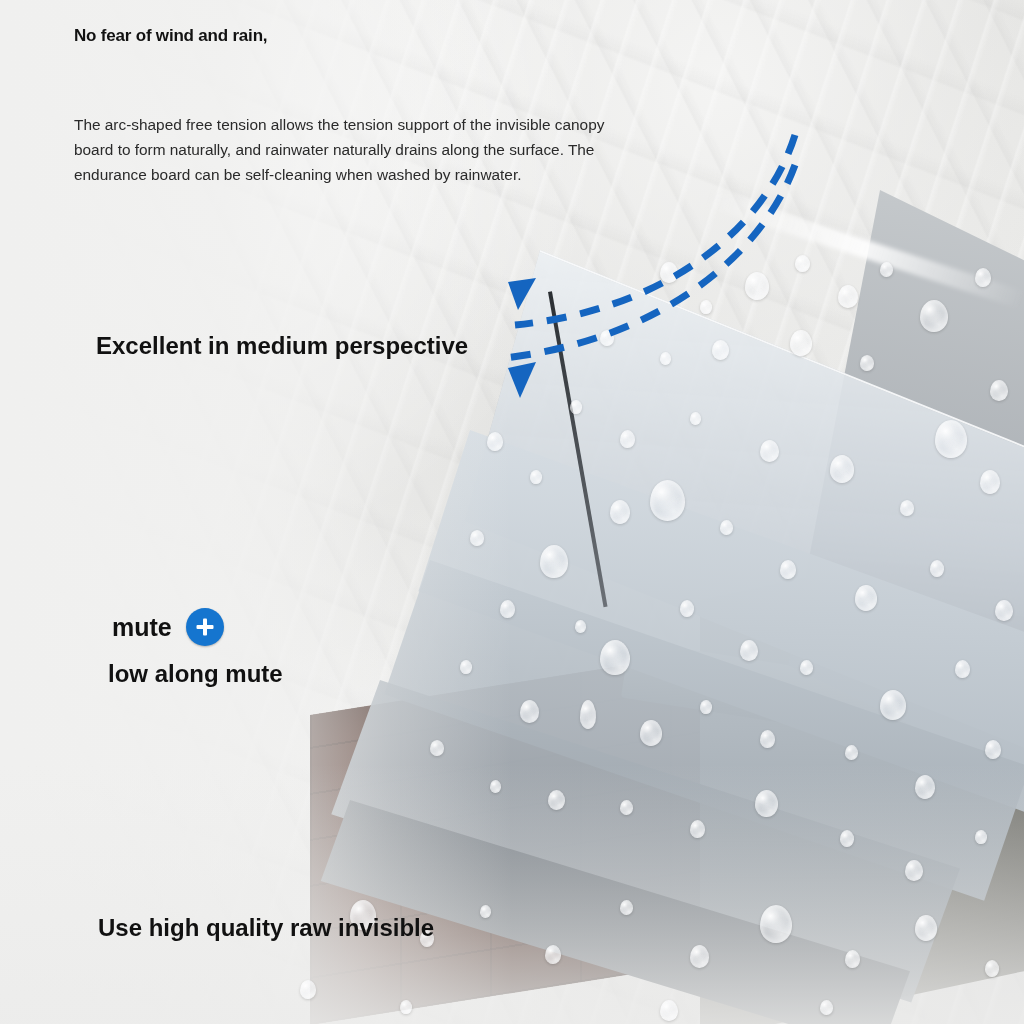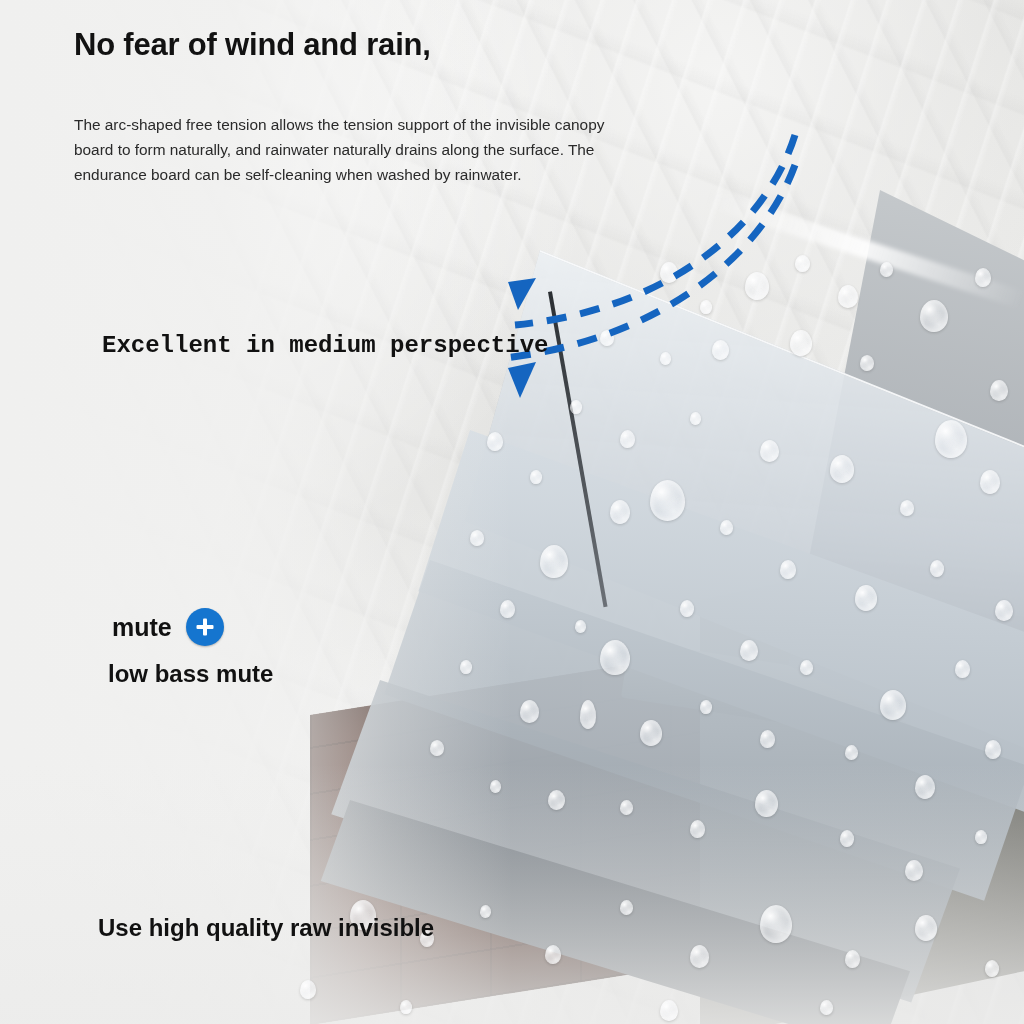--- a/index.html
+++ b/index.html
@@ -176,21 +176,21 @@
   }
 
   
   .arrows { position: absolute; left: 460px; top: 110px; width: 420px; height: 320px; }
 
   
   .headline {
     position: absolute;
     left: 74px; top: 24px;
     width: 620px;
-    font-size: 31px;
+    font-size: 17px;
     font-weight: bold;
     color: #121212;
     line-height: 1.38;
     letter-spacing: -.2px;
   }
   .headline .l2 { padding-left: 6px; }
 
   .para {
     position: absolute;
     left: 74px; top: 113px;
@@ -221,21 +221,21 @@
   }
   .plus svg { display: block; }
   .feature .sub {
     font-size: 24px;
     font-weight: bold;
     color: #111111;
     margin-top: 14px;
   }
 
   #f-lighting { left: 94px; top: 318px; }
-  #f-lighting .sub { margin-left: 8px; font-family: Liberation Mono, monospace; }
+  #f-lighting .sub { margin-left: 2px; }
   #f-mute { left: 112px; top: 608px; }
   #f-mute .sub { margin-left: -4px; }
   #f-safety { left: 100px; top: 900px; }
   #f-safety .sub { margin-left: -2px; }
 </style>
 </head>
 <body>
 
 <div id="page">
 
@@ -357,20 +357,20 @@
   <div class="feature" id="f-mute">
     <div class="row">
       <span class="title">mute</span>
       <span class="plus">
         <svg width="22" height="22" viewBox="0 0 22 22">
             <rect x="9" y="2.5" width="4" height="17" rx="1" fill="#fff"></rect>
             <rect x="2.5" y="9" width="17" height="4" rx="1" fill="#fff"></rect>
           </svg>
       </span>
     </div>
-    <div class="sub">low bass mute</div>
+    <div class="sub">low along mute</div>
   </div>
 
   <div class="feature" id="f-safety">
     <div class="sub">Use high quality raw invisible</div>
   </div>
 
 </div>
 
 </body></html>

